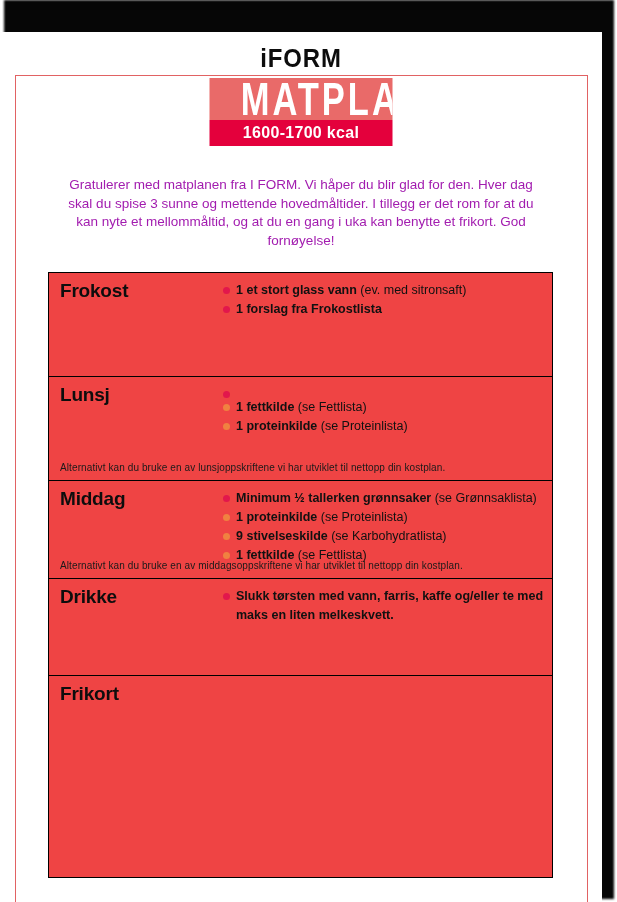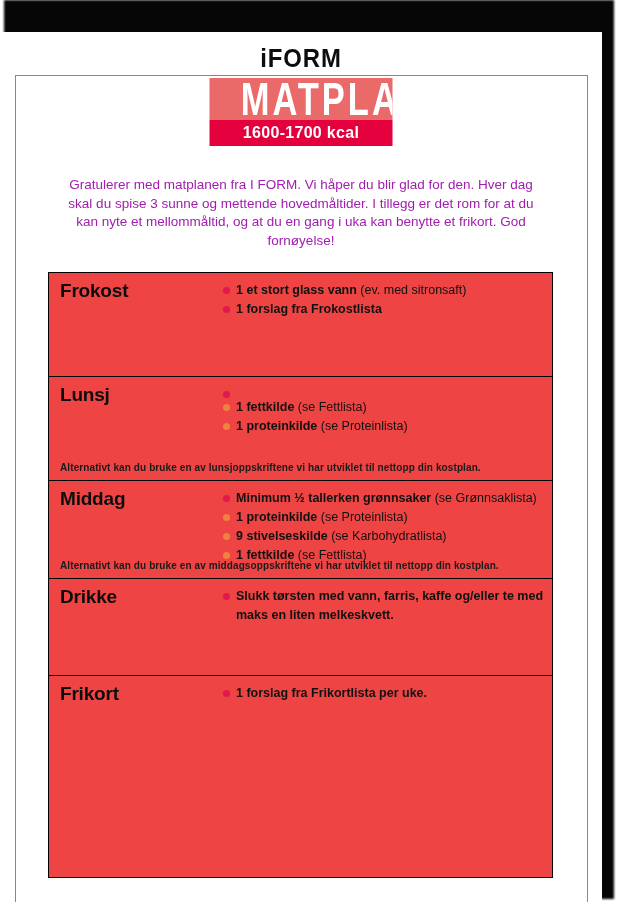--- a/index.html
+++ b/index.html
@@ -70,21 +70,21 @@
   .item{display:flex;align-items:flex-start;line-height:19px;}
   .bullet{
     flex:0 0 auto;width:7px;height:7px;border-radius:50%;
     margin:6px 6px 0 0;background:#E2174C;
   }
   .item-text{font-size:12.5px;}
   .item-text .b{font-weight:700;}
   .item-text .r{font-weight:400;}
   .row-note{
     position:absolute;left:11px;bottom:7px;width:482px;
-    font-size:10px;font-weight:700;letter-spacing:0.1px;color:#1a1a1a;
+    font-size:10px;font-weight:400;letter-spacing:0.1px;color:#1a1a1a;
   }
 </style>
 </head>
 <body>
 
 <div class="page-shadow"></div>
 
 <div class="page">
   <div class="frame" style="border-color: rgb(225, 98, 99);"></div>
 
@@ -156,21 +156,15 @@
         <div class="row-title">Drikke</div>
         <div class="items">
           <div class="item">
             <span class="bullet" style="background: rgb(226, 23, 76);"></span>
             <span class="item-text"><span class="b">Slukk tørsten med vann, farris, kaffe og/eller te med maks en liten melkeskvett.</span></span>
           </div>
         </div>
       </div>
       <div class="row">
         <div class="row-title">Frikort</div>
-        <div class="items">
-          <div class="item">
-            <span class="bullet" style="background: rgb(226, 23, 76);"></span>
-            <span class="item-text"><span class="b">1 forslag fra Frikortlista per uke.</span></span>
-          </div>
-        </div>
       </div>
     </div>
 </div>
 
 </body></html>

